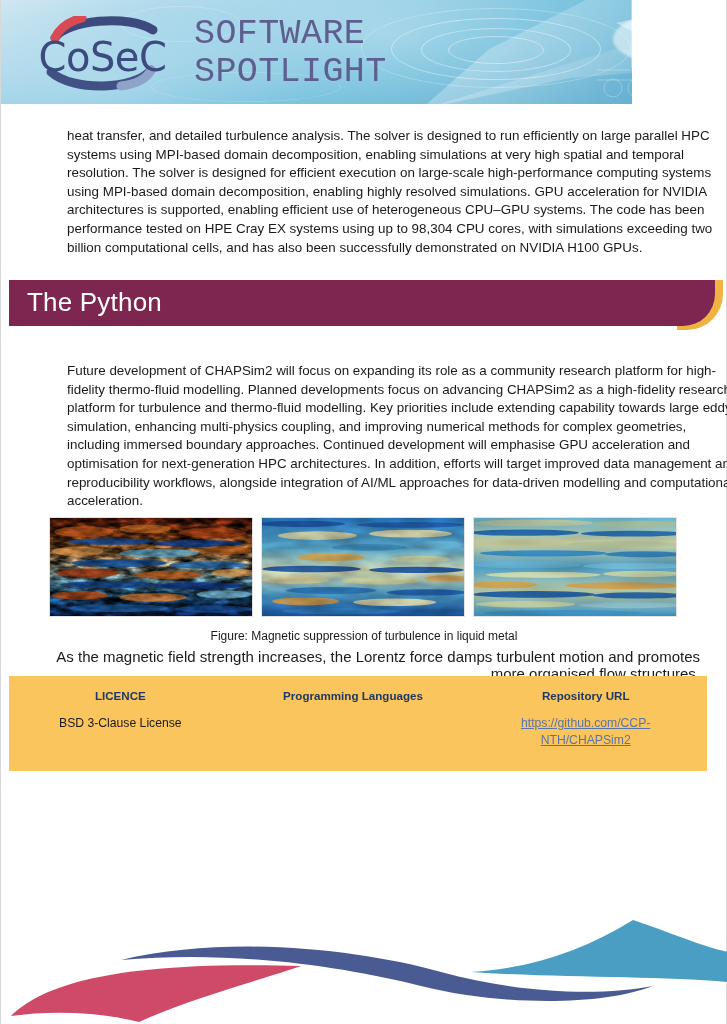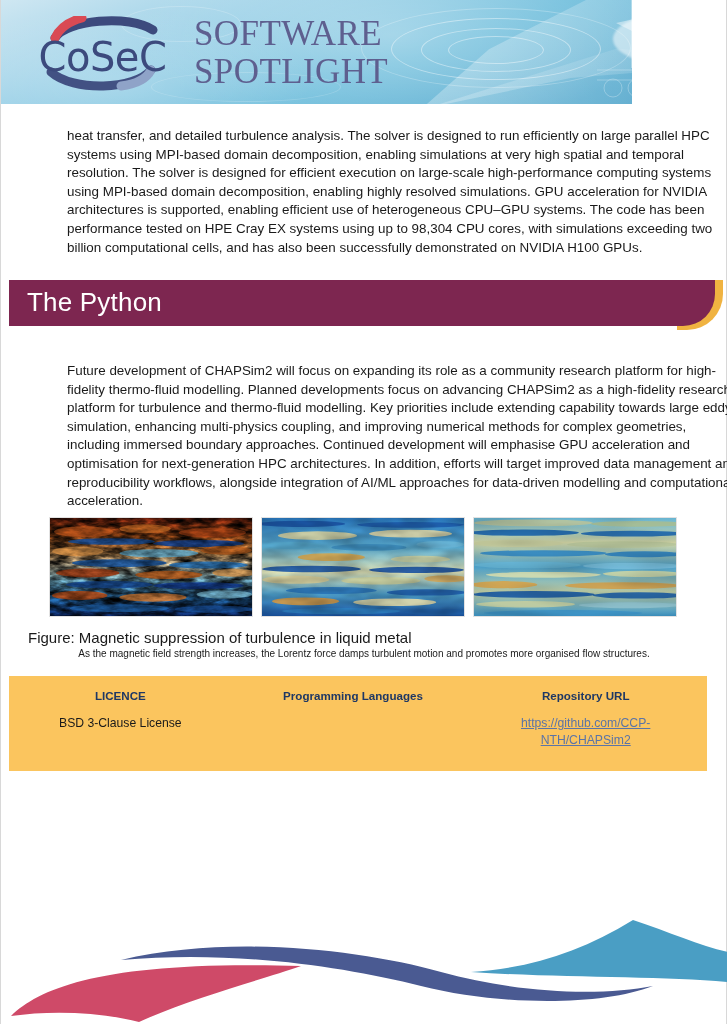--- a/index.html
+++ b/index.html
@@ -87,21 +87,21 @@
     font-size: 40px; font-weight: 400;
     letter-spacing: -0.5px;
     color: #3c4a7d;
     font-family: "DejaVu Sans", sans-serif;
   }
   .spotlight {
     position: absolute; left: 193px; top: 15px;
     font-size: 35px; line-height: 38px;
     font-weight: 400; letter-spacing: 0.4px;
     color: #5e5f8f;
-    font-family: Liberation Serif, serif;
+    font-family: Liberation Mono, monospace;
   }
 
   
   .body-copy {
     position: absolute; left: 27px; width: 672px;
     font-size: 13.4px; line-height: 18.6px;
     color: #1a1a1a;
     text-align: left;
     margin-left: 39px;
   }
@@ -142,26 +142,27 @@
   .panel {
     width: 204px; height: 100px;
     border: 1px solid #e2e2e2;
     overflow: hidden;
     position: relative;
   }
   .panel svg { display: block; width: 100%; height: 100%; }
 
   .fig-caption {
     position: absolute; left: 27px; top: 629px; width: 672px;
-    font-size: 15px; color: #1a1a1a;
+    text-align: center;
+    font-size: 12px; color: #1a1a1a;
   }
   .fig-subcaption {
     position: absolute; left: 27px; top: 648px; width: 672px;
-    text-align: center;
-    font-size: 10px; color: #1a1a1a;
+    text-align: right;
+    font-size: 15px; color: #1a1a1a;
   }
 
   
   .info-table {
     position: absolute; left: 8px; top: 676px;
     width: 698px; height: 95px;
     background: #fbc55e;
     display: flex;
   }
   .col {

